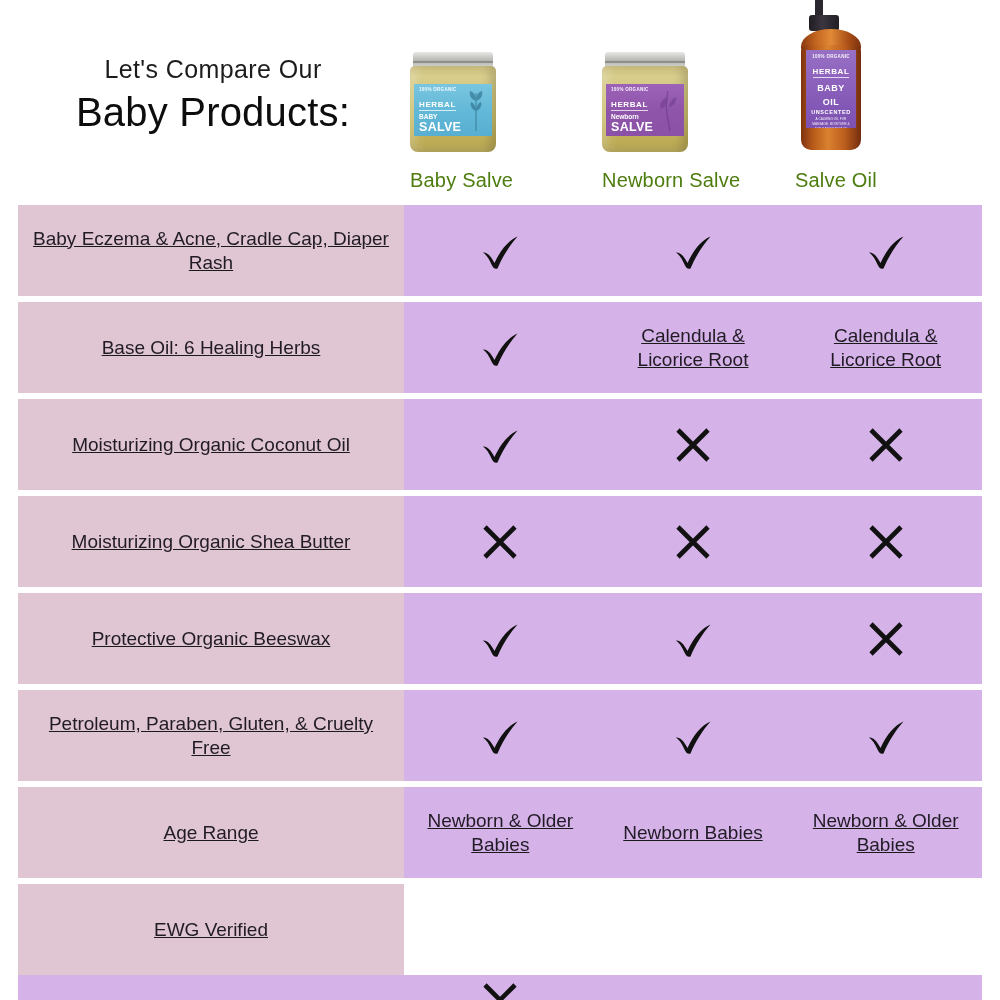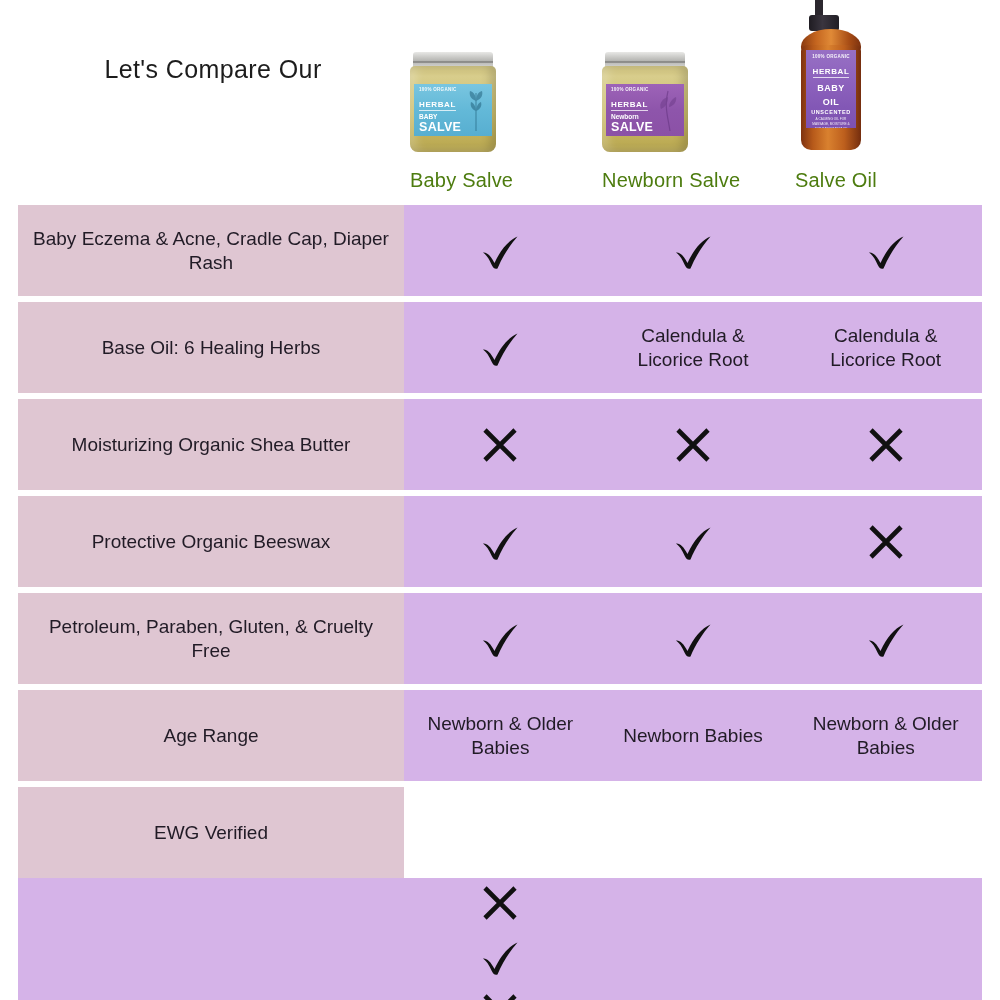--- a/index.html
+++ b/index.html
@@ -219,20 +219,21 @@
   .table {
     position: absolute;
     left: 18px;
     top: 205px;
     width: 964px;
   }
   .row {
     display: flex;
     gap: 0;
     margin-bottom: 6px;
+    text-decoration: underline;
   }
   .row:last-child { margin-bottom: 0; flex-direction: column; }
 
   .cell {
     height: 91px;
     display: flex;
     align-items: center;
     justify-content: center;
     box-sizing: border-box;
     padding: 5px 10px;
@@ -264,20 +265,21 @@
 </style>
 </head>
 <body>
 
 <div class="page">
 
   <div class="header">
 
     <div class="title-block">
       <div class="title-line1">Let's Compare Our</div>
+      <div class="title-line2">Baby Products:</div>
     </div>
 
     <div class="prod-col c0">
       <div class="prod-img-wrap">
         <div class="jar">
           <div class="lid"></div>
           <div class="body">
             <div class="label blue">
               <div class="lbl-brand">100% ORGANIC</div>
               <div class="lbl-brand2">HERBAL</div>
@@ -373,20 +375,38 @@
         <div class="cell cell-feature">Base Oil: 6 Healing Herbs</div>
         <div class="cell cell-val">
           <svg class="mark check" viewBox="0 0 48 48">
             <path d="M7 25.5 C11 25 14.5 28.5 18.5 36 C25 22 32.5 13.5 41.5 9.5 C33.5 18.5 26.5 29.5 21.5 41.5 C19 42.5 17 41 15.5 37.5 C13 31.5 10 27.5 7 25.5 Z" fill="#111111"></path>
           </svg>
         </div>
         <div class="cell cell-val">Calendula &amp; Licorice Root</div>
         <div class="cell cell-val">Calendula &amp; Licorice Root</div>
       </div>
       <div class="row">
+        <div class="cell cell-feature">Moisturizing Organic Coconut Oil</div>
+        <div class="cell cell-val">
+          <svg class="mark check" viewBox="0 0 48 48">
+            <path d="M7 25.5 C11 25 14.5 28.5 18.5 36 C25 22 32.5 13.5 41.5 9.5 C33.5 18.5 26.5 29.5 21.5 41.5 C19 42.5 17 41 15.5 37.5 C13 31.5 10 27.5 7 25.5 Z" fill="#111111"></path>
+          </svg>
+        </div>
+        <div class="cell cell-val">
+          <svg class="mark cross" viewBox="0 0 40 40">
+            <path d="M5 5 L35 35 M35 5 L5 35" stroke="#111111" stroke-width="4.6" stroke-linecap="butt" fill="none"></path>
+          </svg>
+        </div>
+        <div class="cell cell-val">
+          <svg class="mark cross" viewBox="0 0 40 40">
+            <path d="M5 5 L35 35 M35 5 L5 35" stroke="#111111" stroke-width="4.6" stroke-linecap="butt" fill="none"></path>
+          </svg>
+        </div>
+      </div>
+      <div class="row">
         <div class="cell cell-feature">Moisturizing Organic Shea Butter</div>
         <div class="cell cell-val">
           <svg class="mark cross" viewBox="0 0 40 40">
             <path d="M5 5 L35 35 M35 5 L5 35" stroke="#111111" stroke-width="4.6" stroke-linecap="butt" fill="none"></path>
           </svg>
         </div>
         <div class="cell cell-val">
           <svg class="mark cross" viewBox="0 0 40 40">
             <path d="M5 5 L35 35 M35 5 L5 35" stroke="#111111" stroke-width="4.6" stroke-linecap="butt" fill="none"></path>
           </svg>

